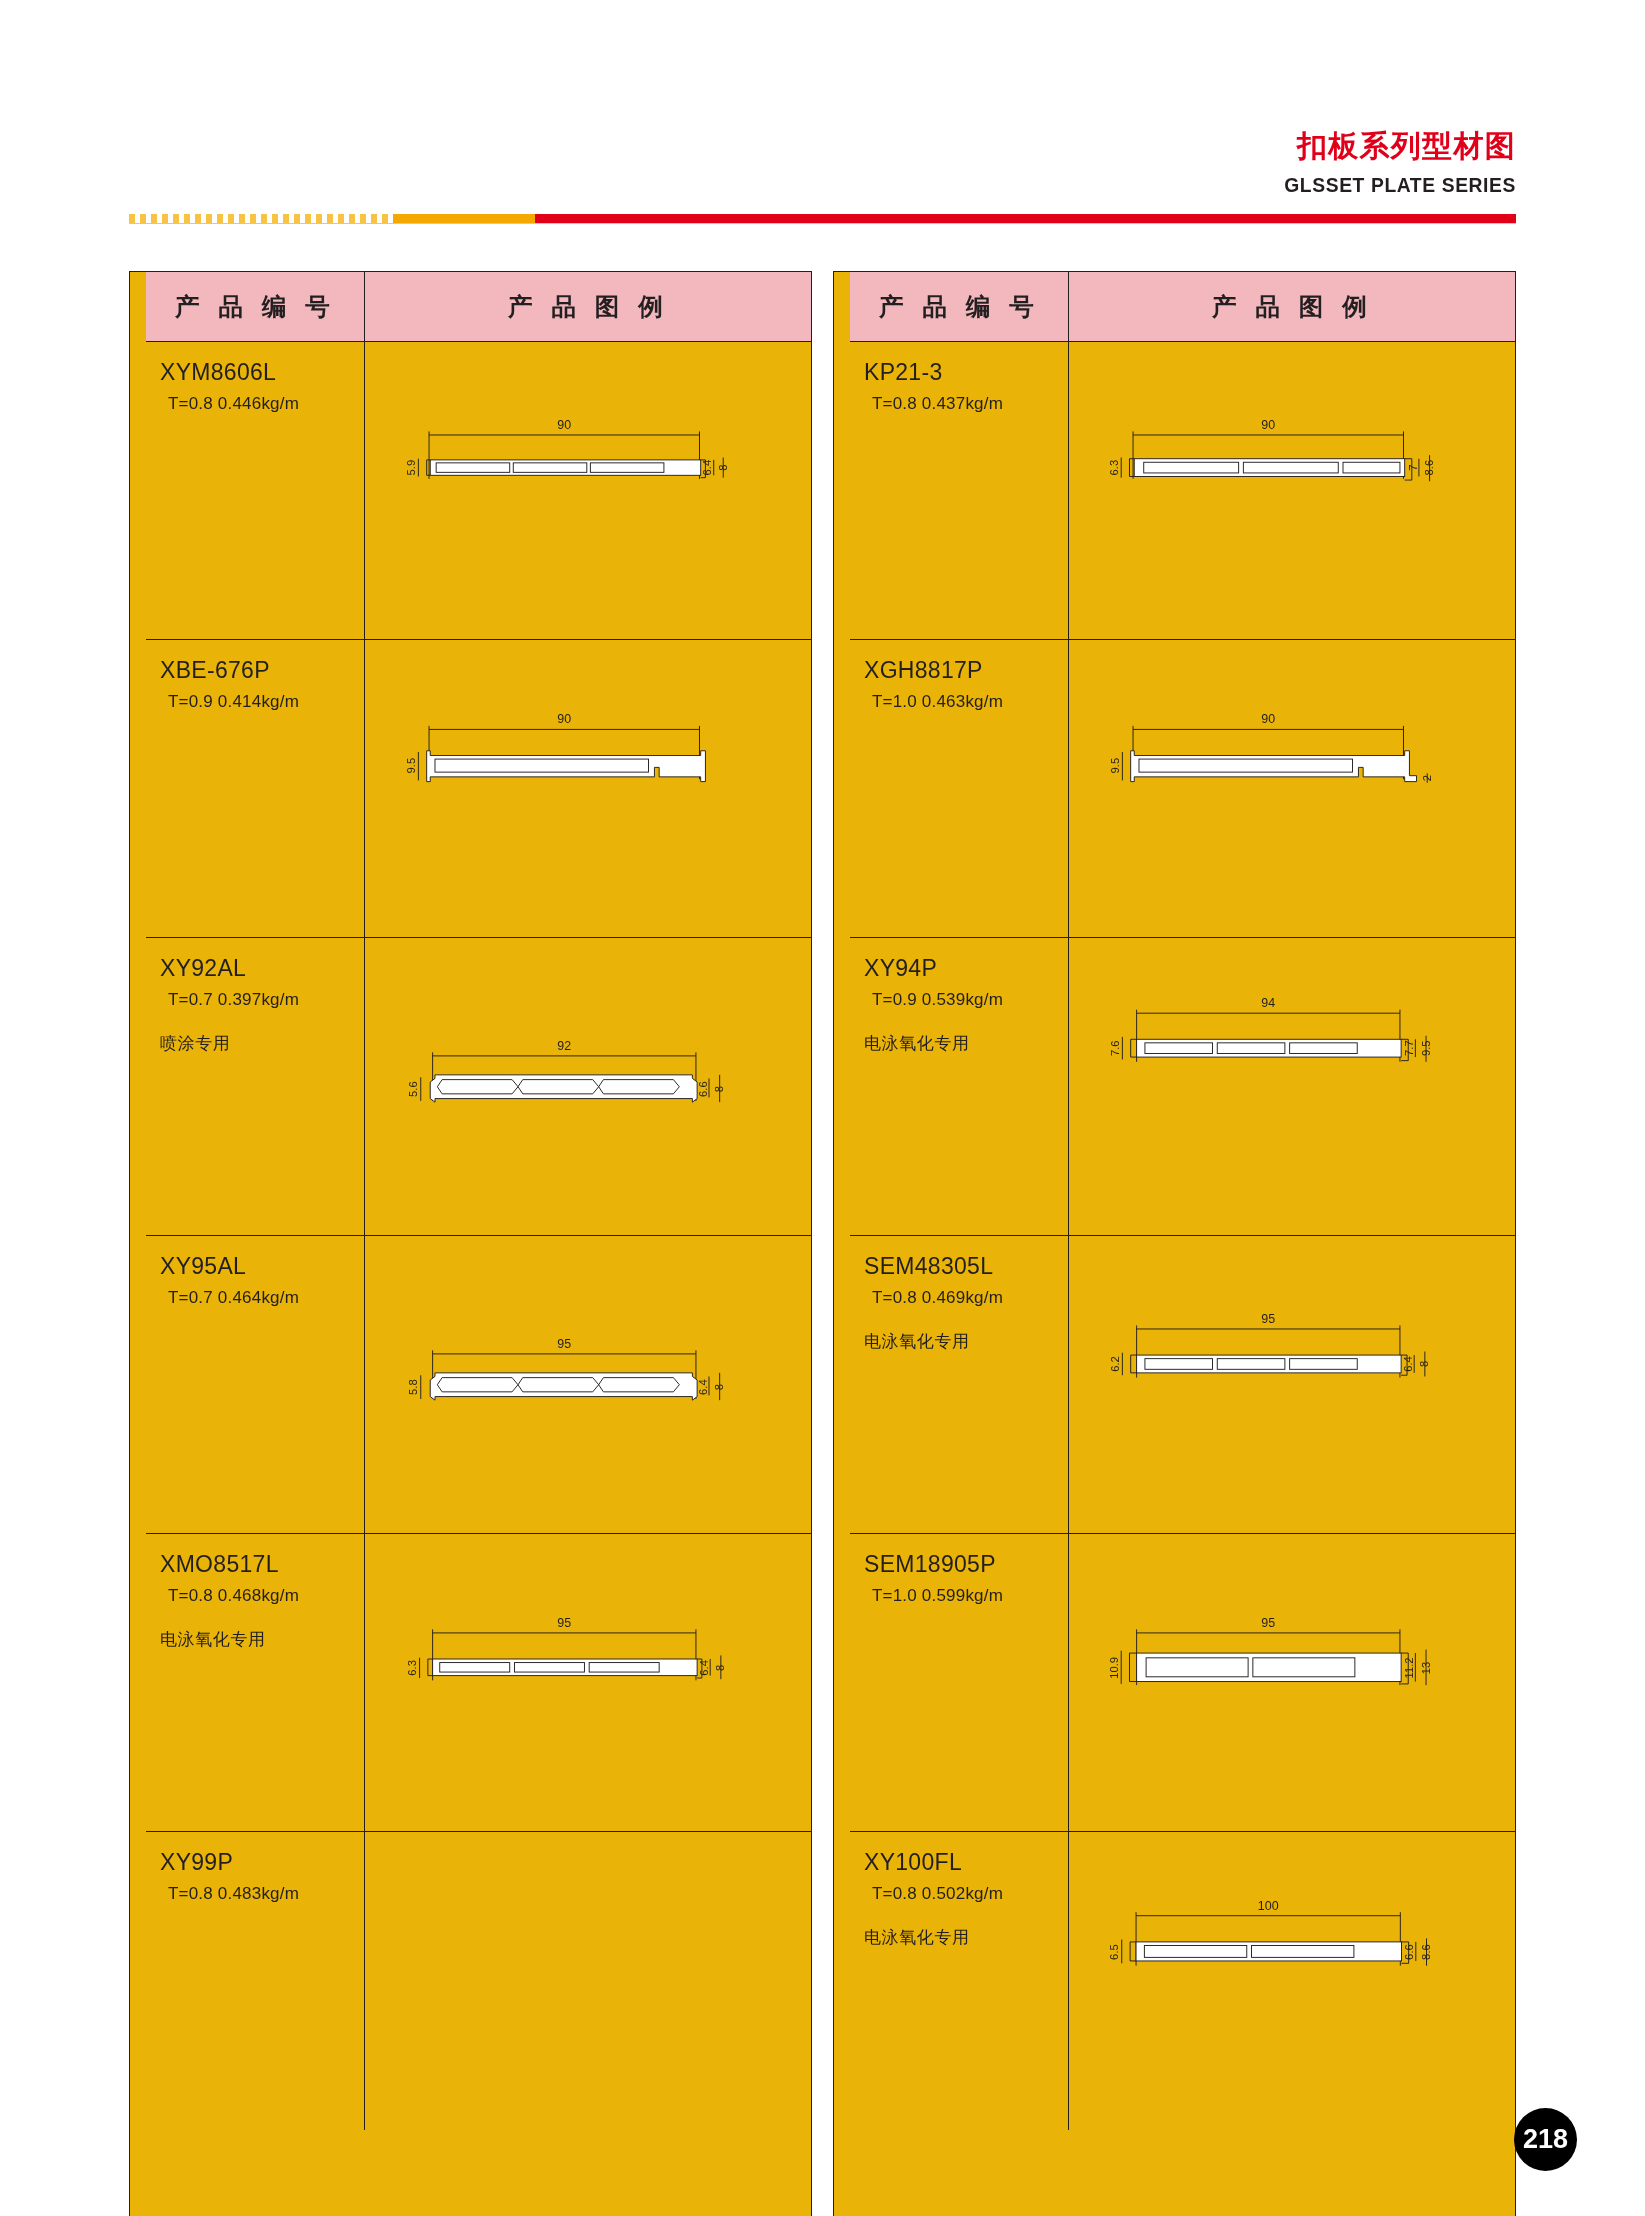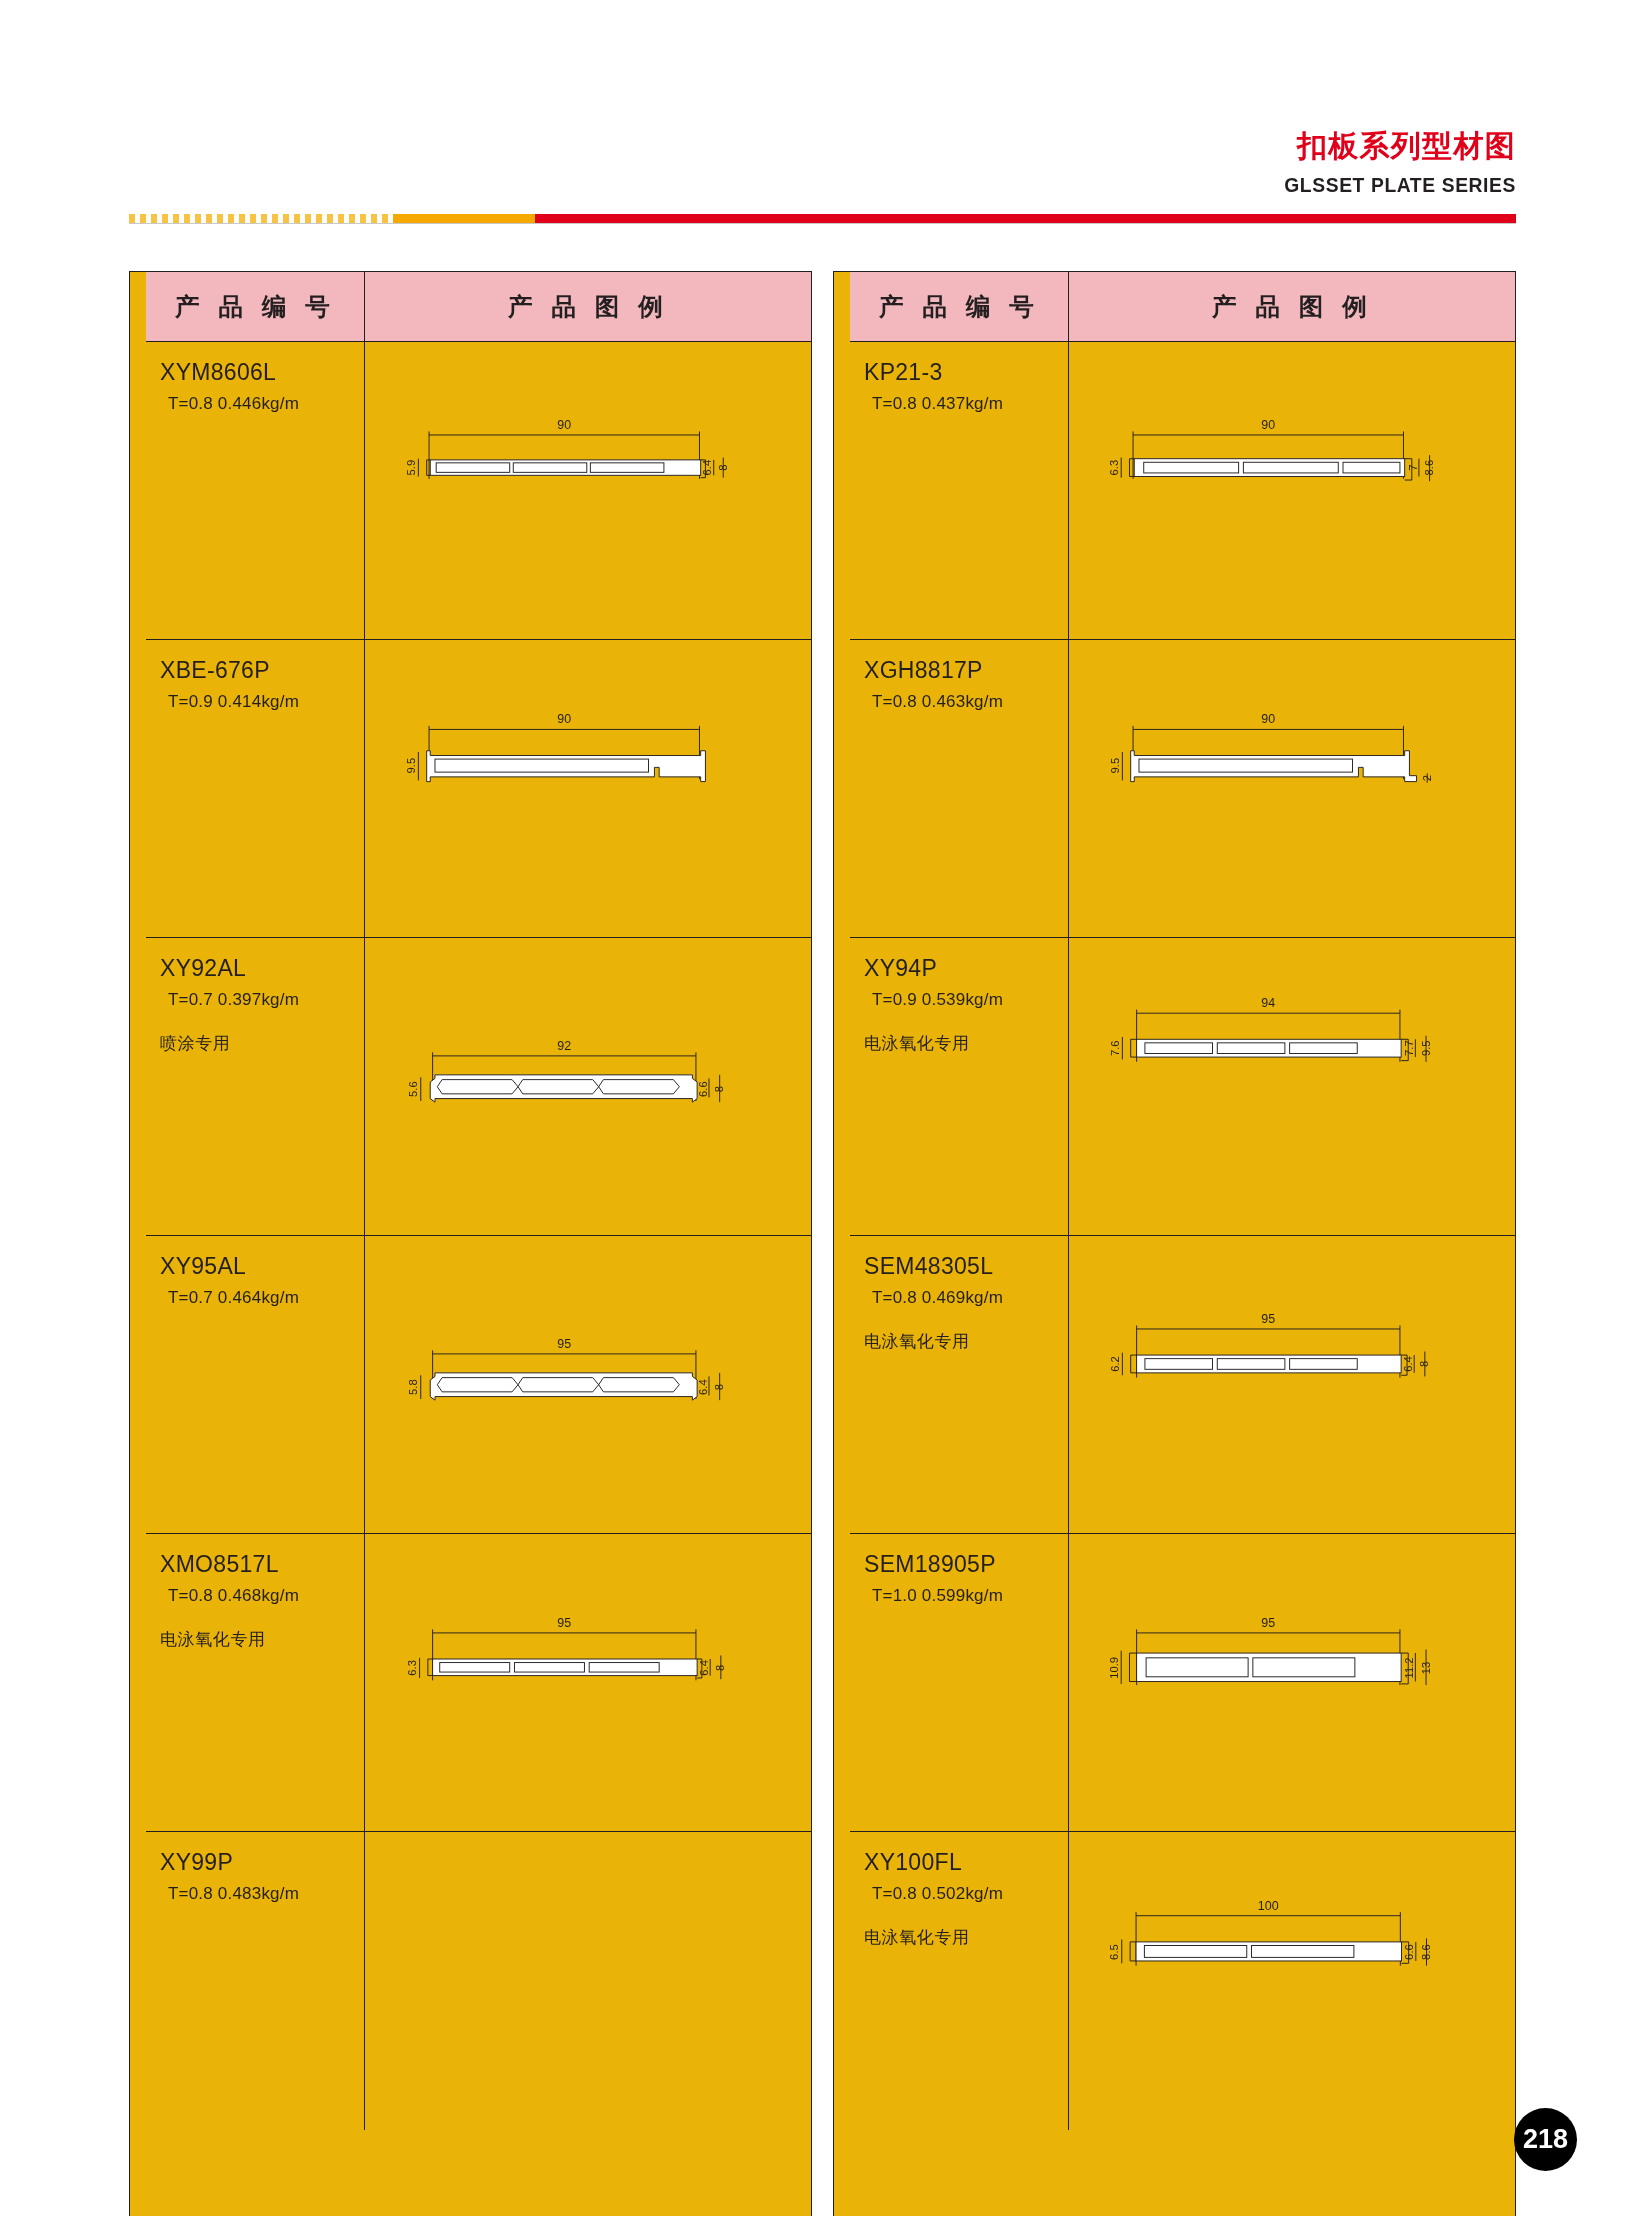--- a/index.html
+++ b/index.html
@@ -311,21 +311,21 @@
           <text x="64" y="173" font-size="19" text-anchor="middle" fill="#231f20" transform="rotate(-90 64 173)" font-family="Liberation Sans, sans-serif">6.3</text>
           <text x="568" y="173" font-size="19" text-anchor="middle" fill="#231f20" transform="rotate(-90 568 173)" font-family="Liberation Sans, sans-serif">7</text>
           <text x="596" y="173" font-size="19" text-anchor="middle" fill="#231f20" transform="rotate(-90 596 173)" font-family="Liberation Sans, sans-serif">8.6</text>
         </svg>
       </div>
     </div>
 
     <div class="row">
       <div class="cell-code">
         <p class="p-code">XGH8817P</p>
-        <p class="p-spec">T=0.8  0.463kg/m</p>
+        <p class="p-spec">T=1.0  0.463kg/m</p>
       </div>
       <div class="cell-fig">
         <svg class="fig-svg" viewBox="0 0 716 462">
           <g stroke="#231f20" fill="none" stroke-width="1.6">
             <line x1="90" y1="112" x2="546" y2="112"></line>
             <line x1="90" y1="106" x2="90" y2="196"></line>
             <line x1="546" y1="106" x2="546" y2="196"></line>
             <path d="M86 148 L86 200 L92 200 L92 192 L470 192 L470 176 L478 176 L478 192 L548 192 L548 200 L568 200 L568 190 L556 190 L556 148 L548 148 L548 156 L92 156 L92 148 Z" fill="#ffffff"></path>
             <rect x="100" y="162" width="360" height="22"></rect>
             <line x1="72" y1="150" x2="72" y2="198"></line>

